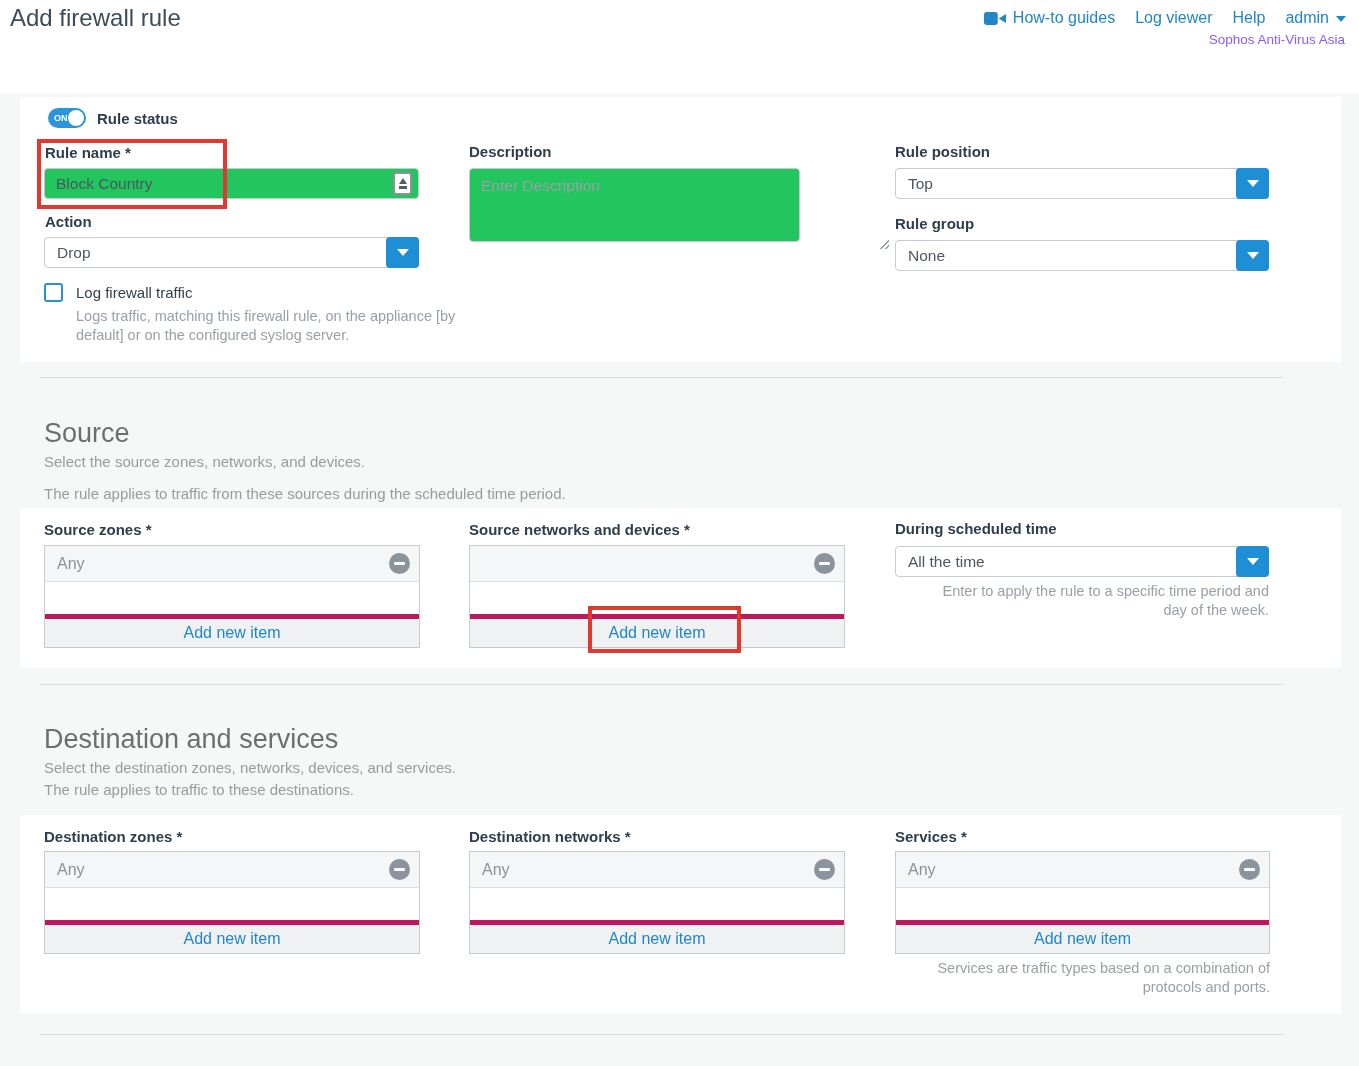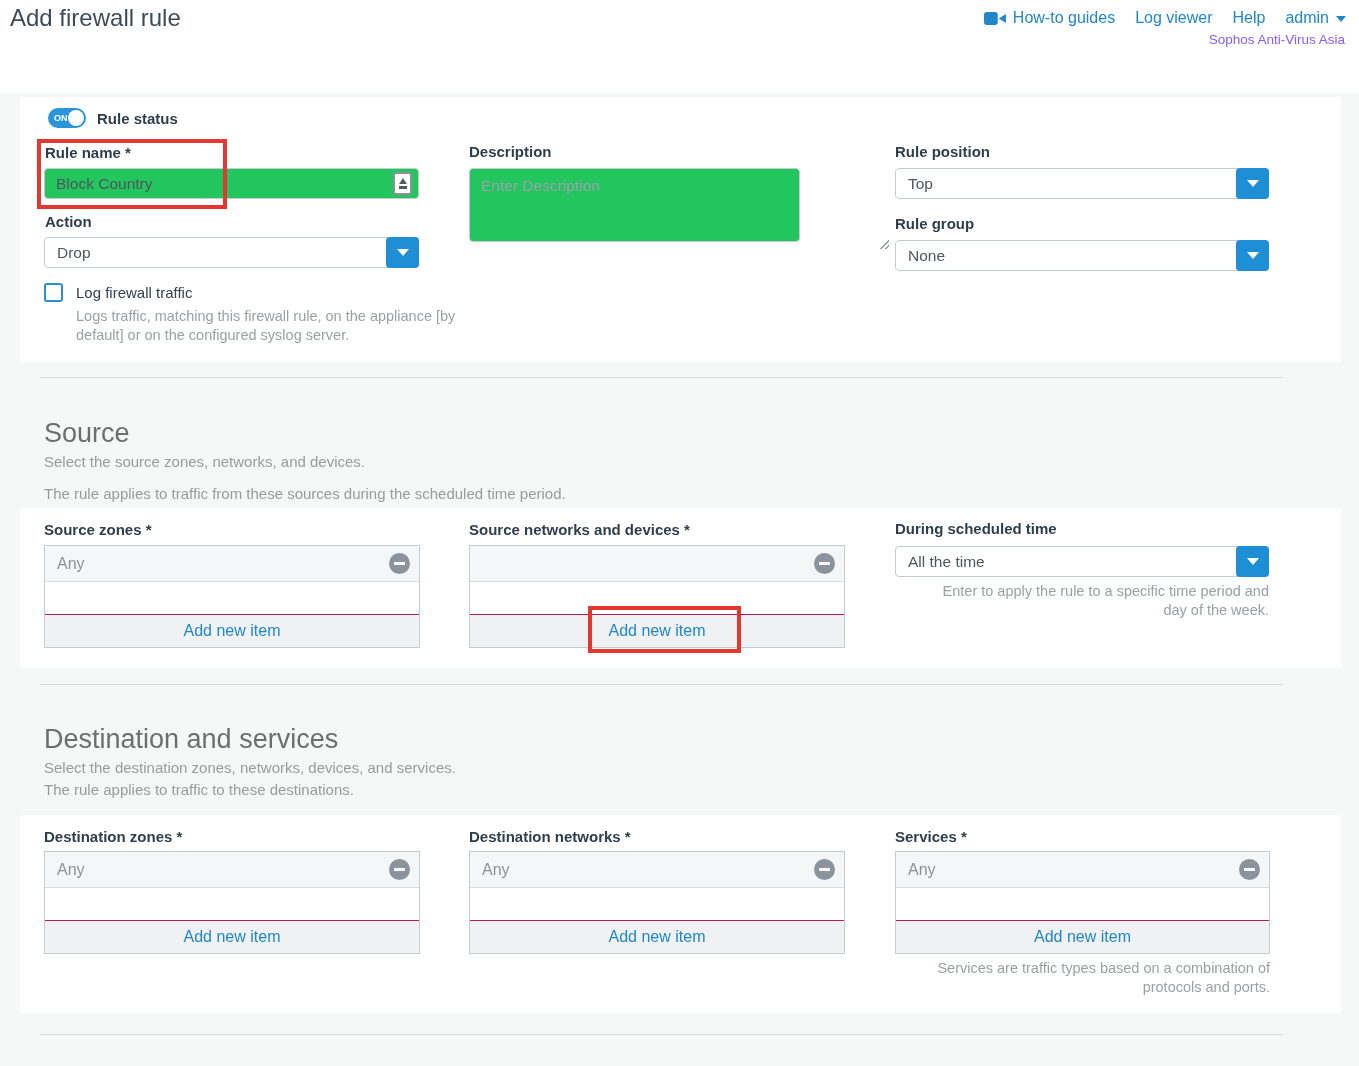--- a/index.html
+++ b/index.html
@@ -79,21 +79,21 @@
   
   .item-box { position:absolute; height:103px; border:1px solid #c6cbd0; border-radius:0;
               background:#fff; display:flex; flex-direction:column; overflow:hidden; }
   .item-row { height:36px; flex:0 0 36px; background:#f5f6f7; border-bottom:1px solid #dadde0;
               display:flex; align-items:center; padding:0 9px 0 12px; font-size:16px; color:#8d9298; }
   .minus-btn { margin-left:auto; width:21px; height:21px; border-radius:50%; background:#8b949c;
                position:relative; cursor:pointer; flex:0 0 21px; }
   .minus-btn::after { content:""; position:absolute; left:5px; top:9px; width:11px; height:3px;
                       background:#fff; border-radius:1px; }
   .item-spacer { flex:1; background:#fff; }
-  .item-footer { height:33px; flex:0 0 33px; background:#eff1f2; border-top:1px solid #be185d;
+  .item-footer { height:33px; flex:0 0 33px; background:#eff1f2; border-top:5px solid #be185d;
                  display:flex; align-items:center; justify-content:center; font-size:16px;
                  color:#1f87c8; cursor:pointer; }
 
   .hint { position:absolute; font-size:14.5px; color:#9aa0a5; line-height:19px; }
   .hint-right { text-align:right; }
 
   
   .red-box { position:absolute; border:4px solid #e23830; background:transparent; z-index:6; pointer-events:none; }
   .red-box-rulename { left:17px; top:42px; width:190px; height:70px; }
   .red-box-addnew  { left:568px; top:98px; width:153px; height:47px; }

